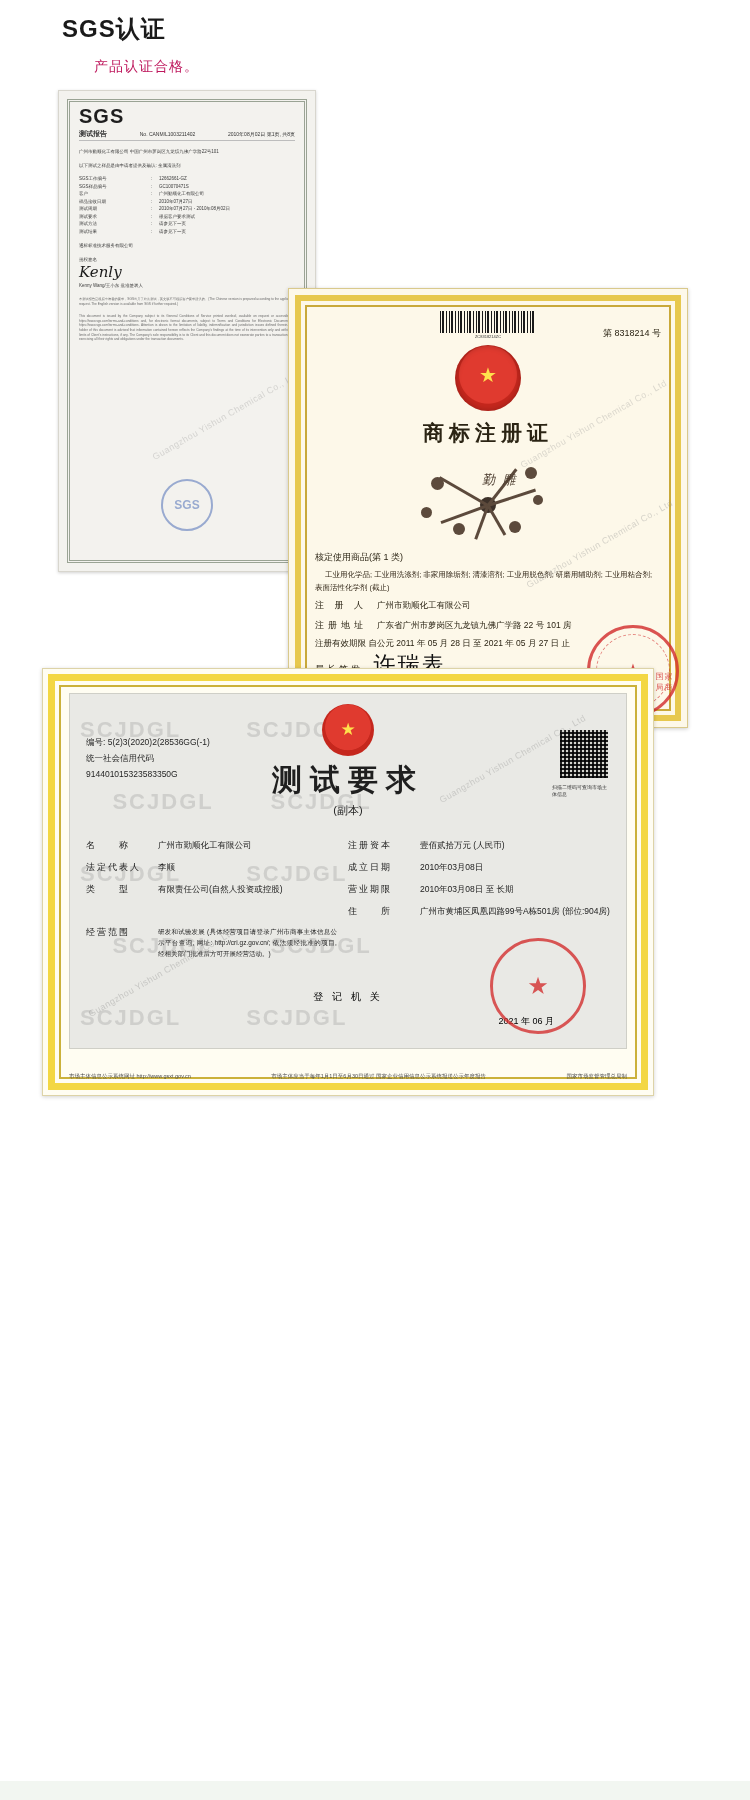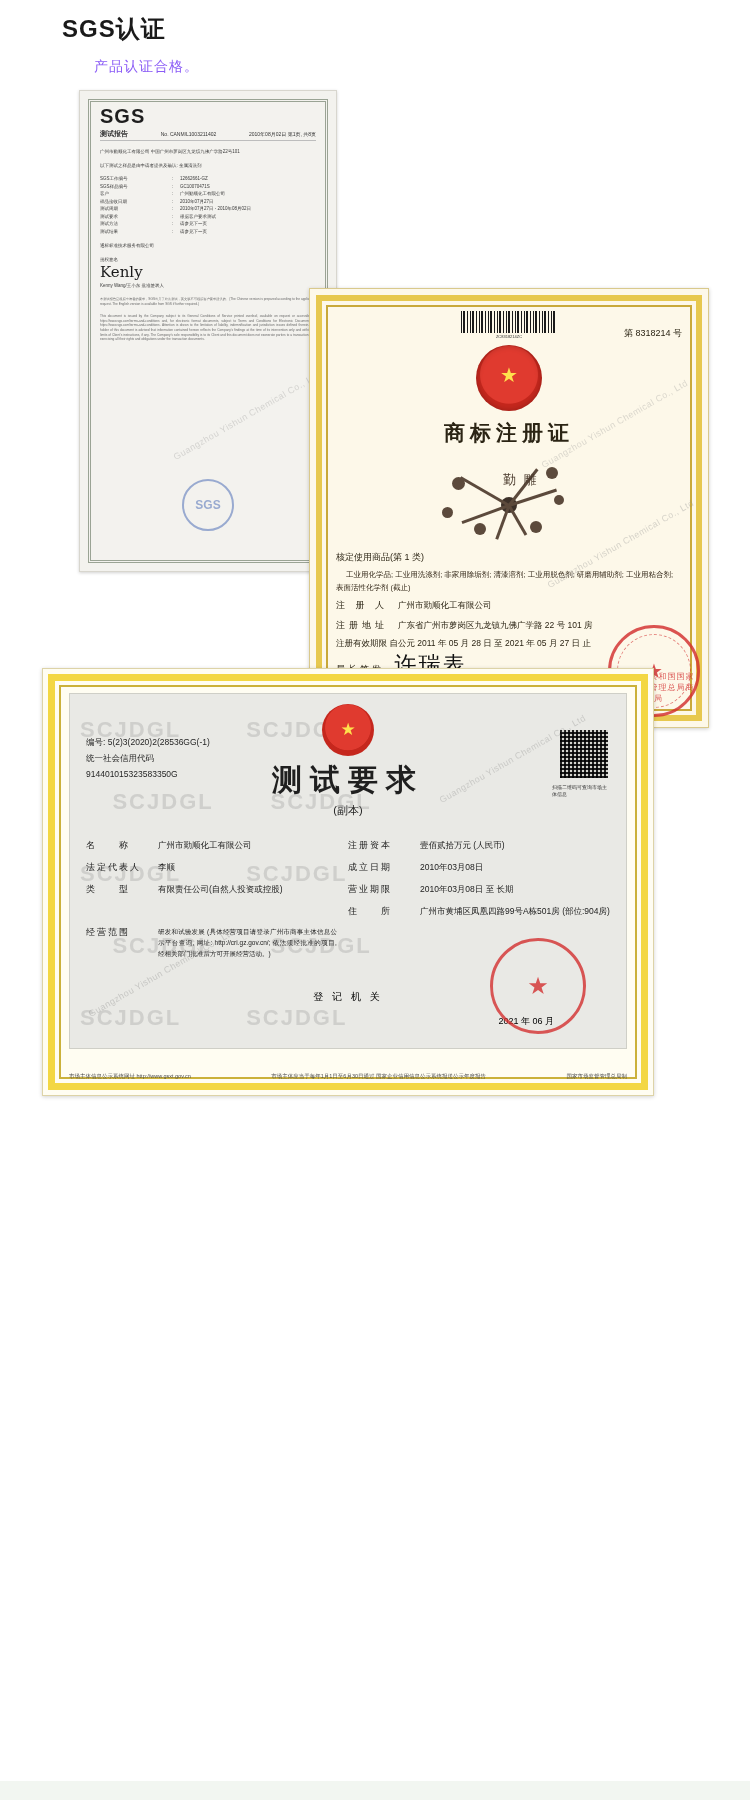--- a/index.html
+++ b/index.html
@@ -25,30 +25,29 @@
     font-size: 24px;
     font-weight: bold;
     color: #1a1a1a;
     letter-spacing: 1px;
     line-height: 34px;
   }
   .sgs-sub {
     margin-top: 12px;
     margin-left: 32px;
     font-size: 14px;
-    color: #8b5cf6;
+    color: #be185d;
     letter-spacing: 1px;
   }
 
   
   .certs {
     position: relative;
     height: 560px;
     margin-top: 14px;
-    margin-left: 21px;
   }
 
   
   .sgs-doc {
     position: absolute;
     left: 58px; top: 0;
     width: 258px; height: 482px;
     background: #f3f2ee;
     border: 1px solid #d8d6ce;
     box-shadow: 0 1px 3px rgba(0,0,0,.18);
@@ -82,20 +81,21 @@
     font-size: 5px;
   }
   .sgs-rowline .rep { font-size: 7px; font-weight: bold; }
   .sgs-block { margin-top: 7px; font-size: 4.5px; line-height: 7px; color: #3a3a3a; }
   .kv { display: flex; font-size: 4.5px; line-height: 7.5px; }
   .kv .k { width: 72px; color: #3a3a3a; }
   .kv .s { width: 8px; }
   .kv .v { flex: 1; color: #3a3a3a; }
   .sig-script {
     font-family: "DejaVu Serif", serif;
+    font-style: italic;
     font-size: 15px;
     color: #1a1a1a;
     margin-top: 6px;
   }
   .sgs-fine {
     font-size: 3.2px;
     line-height: 4.6px;
     color: #6a6a6a;
     text-align: justify;
     margin-top: 8px;
@@ -177,21 +177,21 @@
   }
   .tm-mark .dot {
     position: absolute;
     border-radius: 50%;
     background: #5c4a3c;
   }
   .tm-mark .core { width: 16px; height: 16px; left: 67px; top: 42px; background:#3d3129; }
   .tm-mark .arm { position:absolute; background:#5c4a3c; height:3px; left:75px; top:49px; transform-origin: 0 50%; }
   .tm-text-cn {
     position: absolute; left: 46%; top: 16px;
-    font-size: 13px; color: #4a3a2c; letter-spacing: 2px;
+    font-size: 13px; color: #4a3a2c; letter-spacing: 2px; font-style: italic;
   }
   .tm-sec-title {
     font-size: 9px; margin-top: 10px; color: #2b2414;
   }
   .tm-body {
     font-size: 7.5px; line-height: 13px; color: #35291a; margin-top: 4px; text-indent: 10px;
   }
   .tm-field { display: flex; font-size: 9px; line-height: 18px; margin-top: 2px; }
   .tm-field .fk { width: 62px; letter-spacing: 4px; }
   .tm-field .fv { flex: 1; font-size: 8.5px; }

